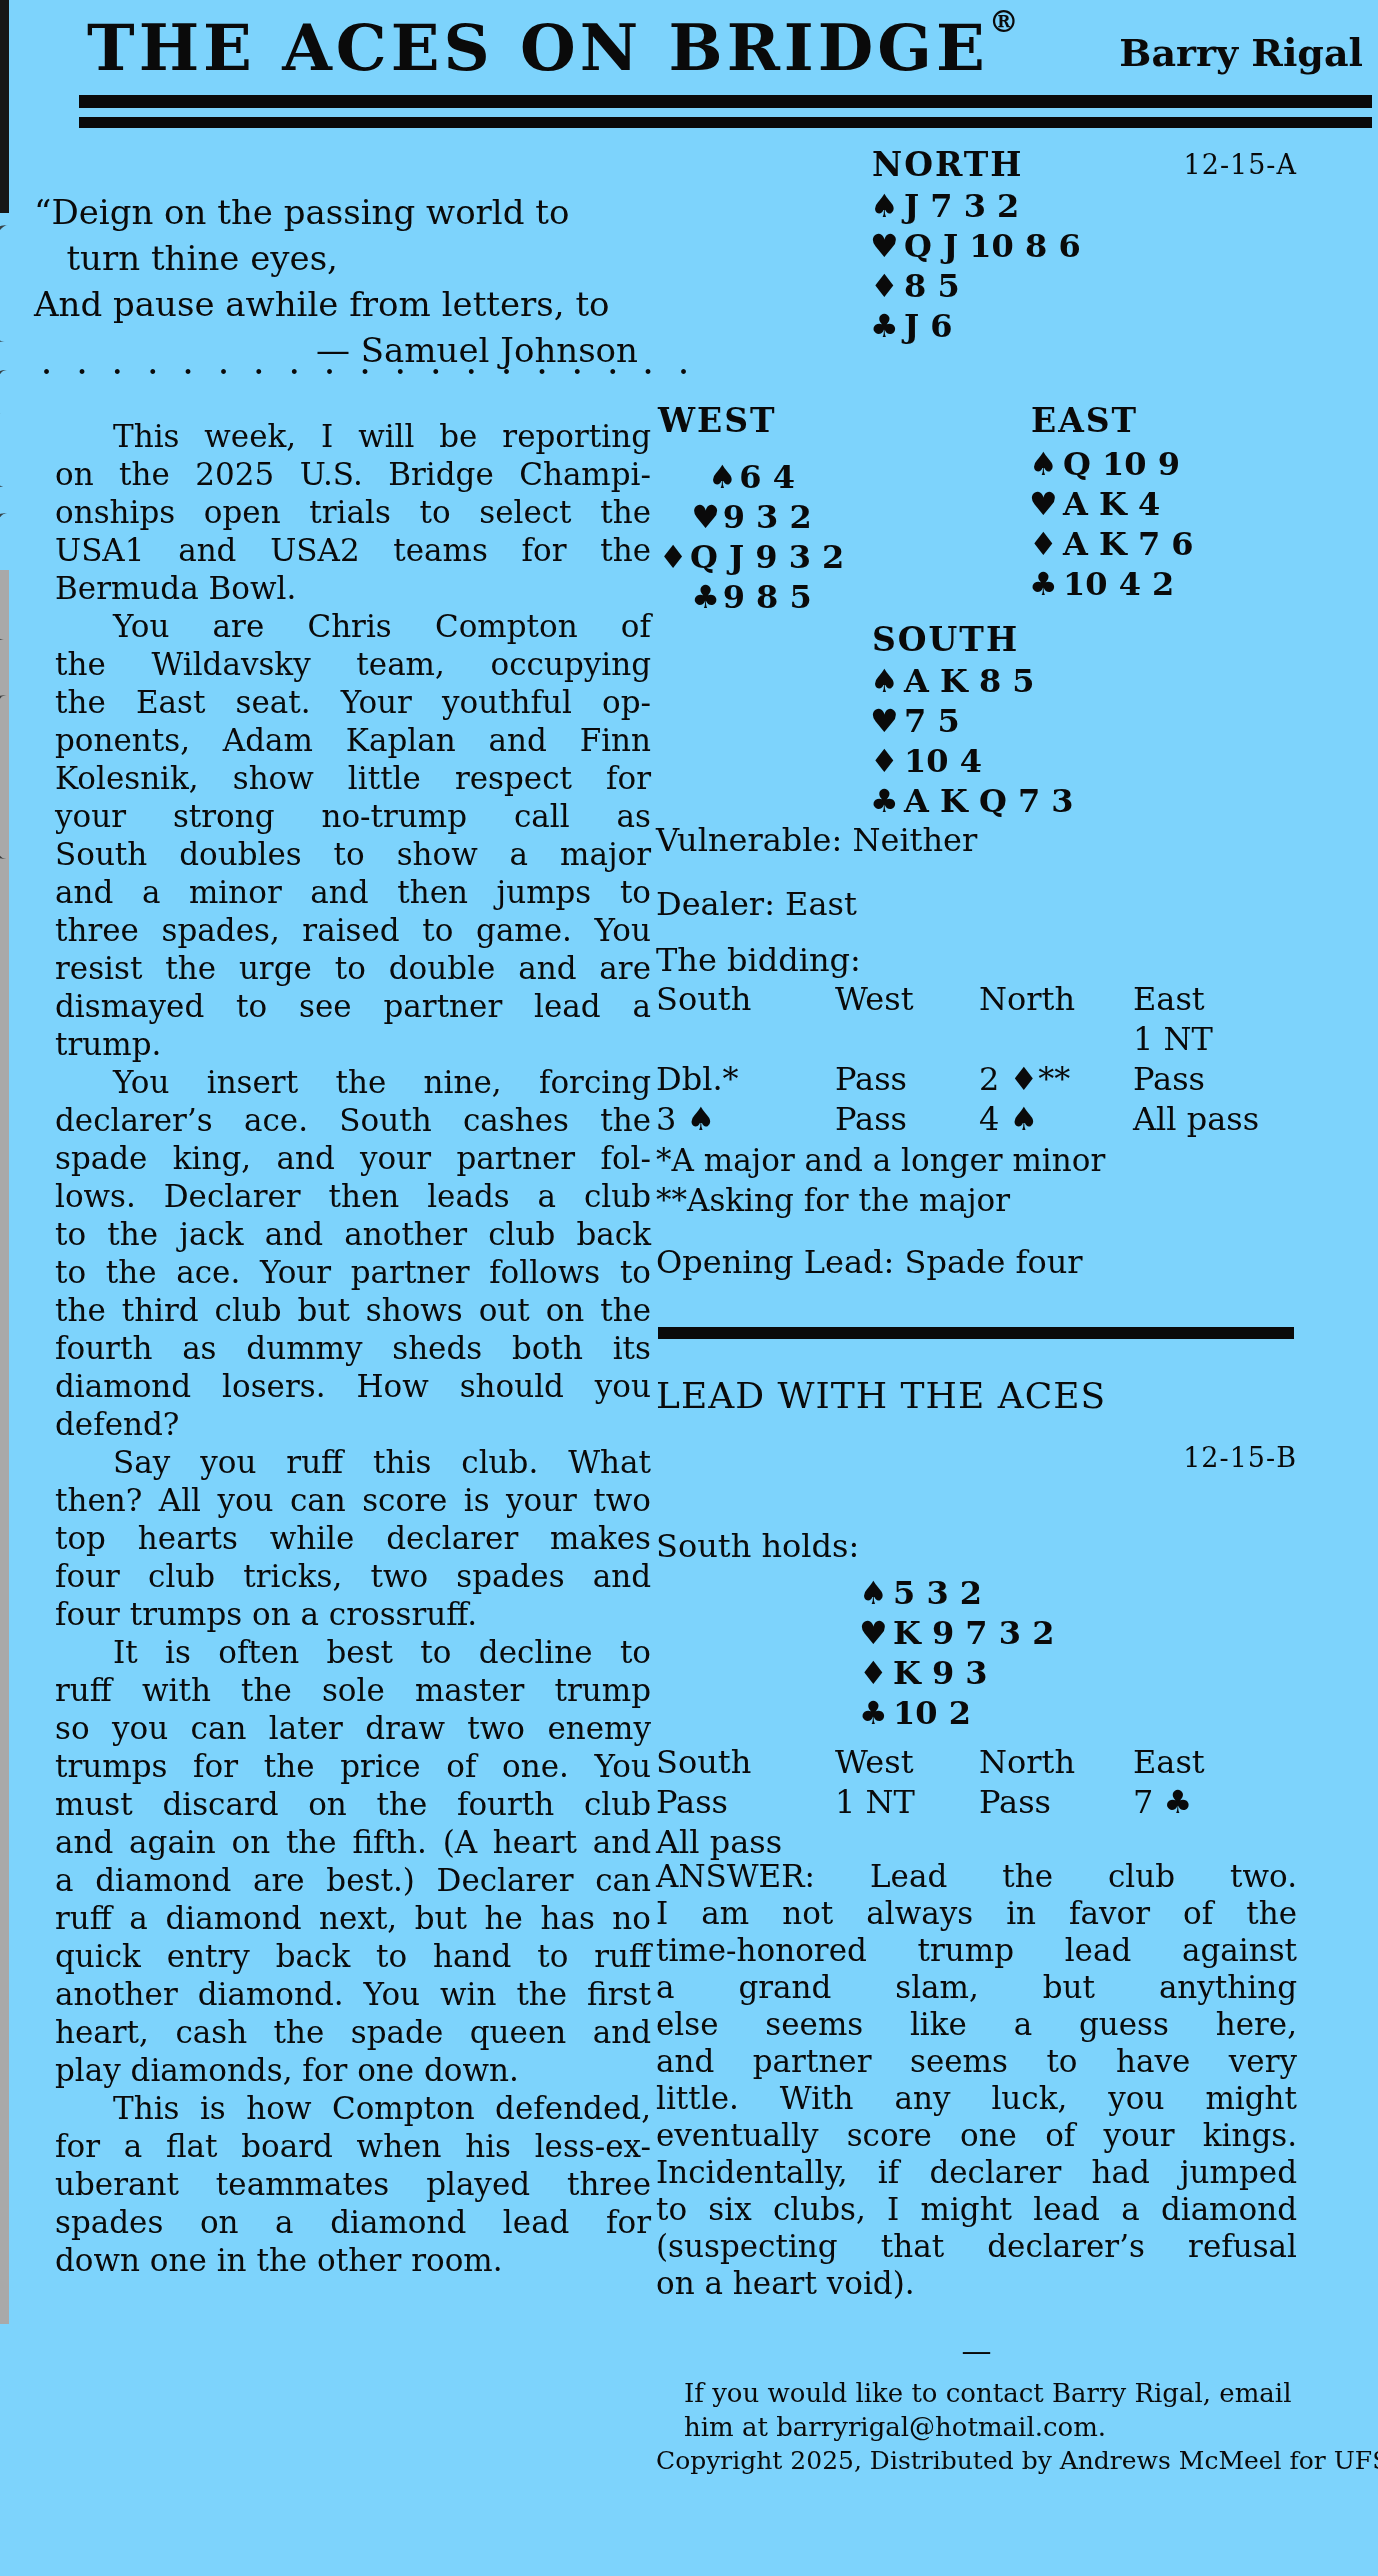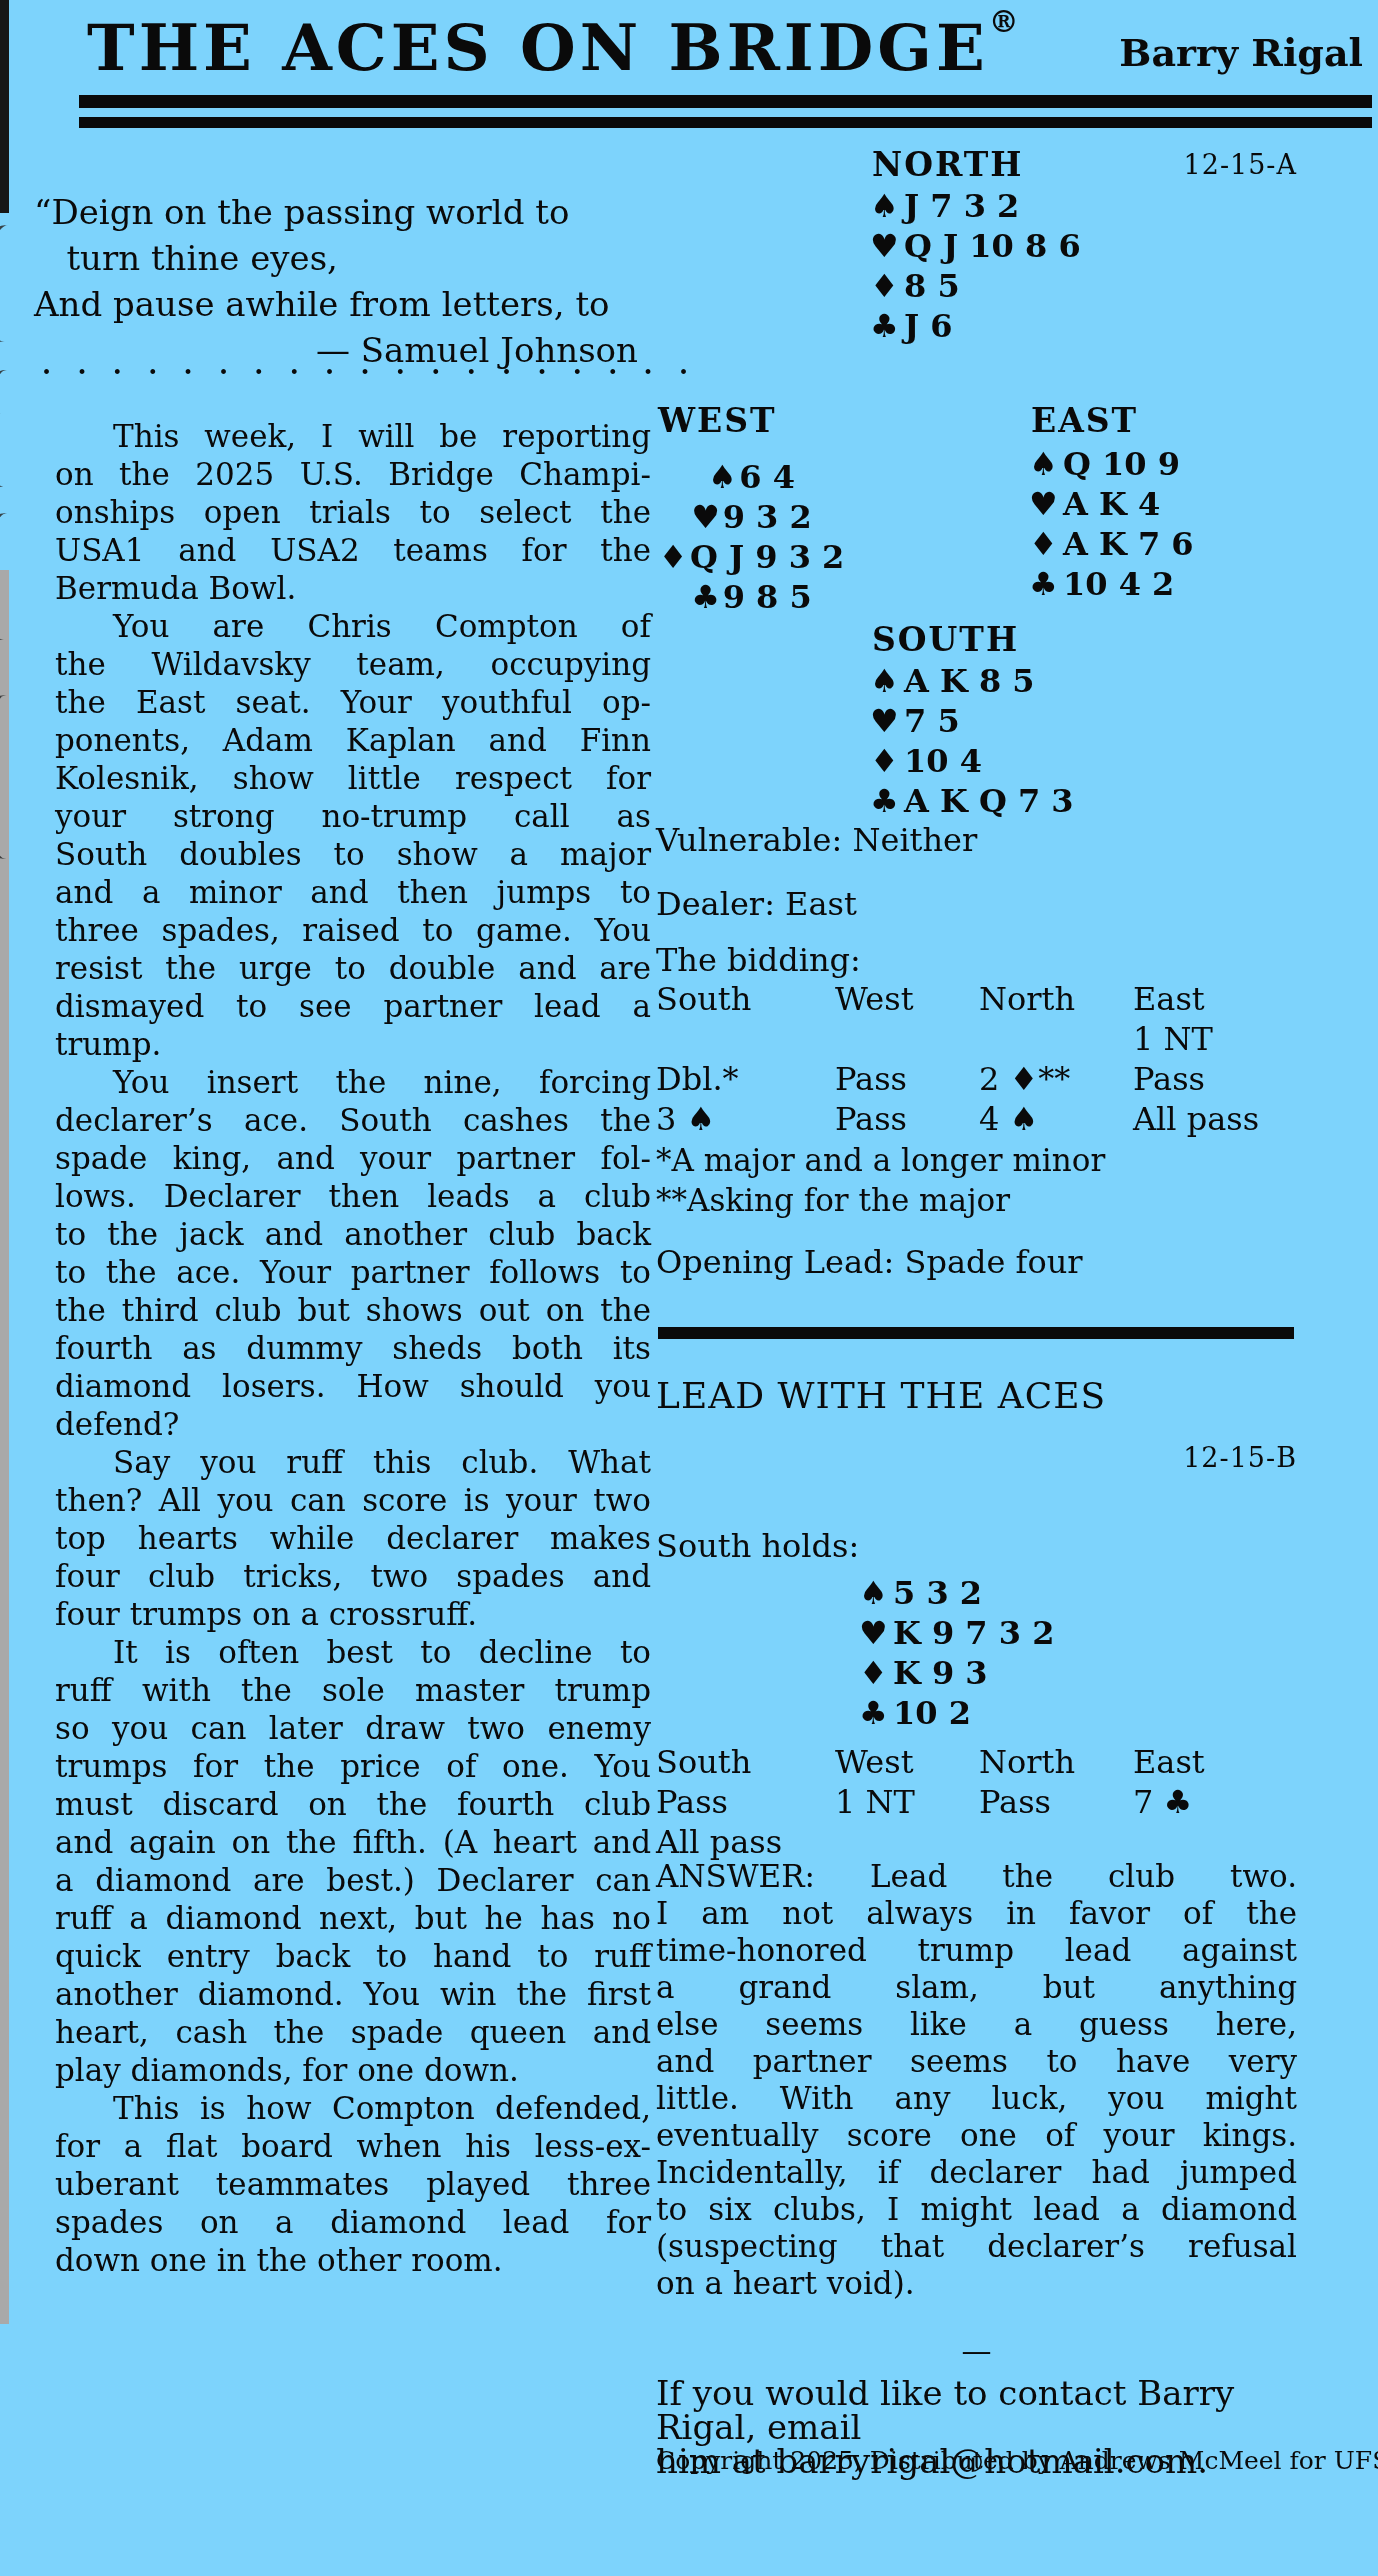--- a/index.html
+++ b/index.html
@@ -37,21 +37,21 @@
   .meta{font-size:32px;line-height:40px;white-space:nowrap;}
   .bidtable{width:656px;font-size:32px;}
   .bidrow{position:relative;height:40px;}
   .bidrow span{position:absolute;white-space:nowrap;}
   .c0{left:0;} .c1{left:179px;} .c2{left:323px;} .c3{left:477px;}
   .footnote{font-size:31px;line-height:40px;white-space:nowrap;}
   #rule3{left:658px;top:1327px;width:636px;height:12px;background:#0a0a0a;}
   #lead-heading{font-size:36px;letter-spacing:1px;white-space:nowrap;}
   #answer{left:656px;top:1858px;width:641px;font-size:31px;line-height:37px;}
   #dash-divider{left:656px;top:2333px;width:641px;text-align:center;font-size:30px;}
-  #contact{left:656px;top:2376px;width:656px;font-size:34px;line-height:34px;}
+  #contact{left:684px;top:2376px;width:656px;font-size:26px;line-height:34px;}
   #copyright{left:656px;top:2446px;font-size:25px;white-space:nowrap;}
 
   
   #edge-black{left:0;top:0;width:9px;height:213px;background:#161616;}
   #edge-gray{left:0;top:570px;width:9px;height:1754px;background:#a9a9a9;}
   .frag{position:absolute;width:26px;height:44px;border-left:7px solid #2a2a2a;
         border-radius:50% 0 0 50%;opacity:.85;}
 </style>
 </head>
 <body>

